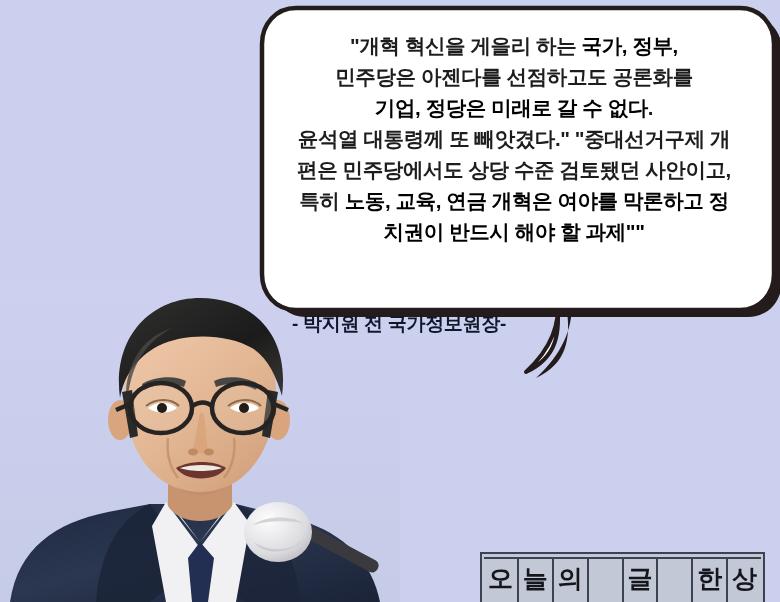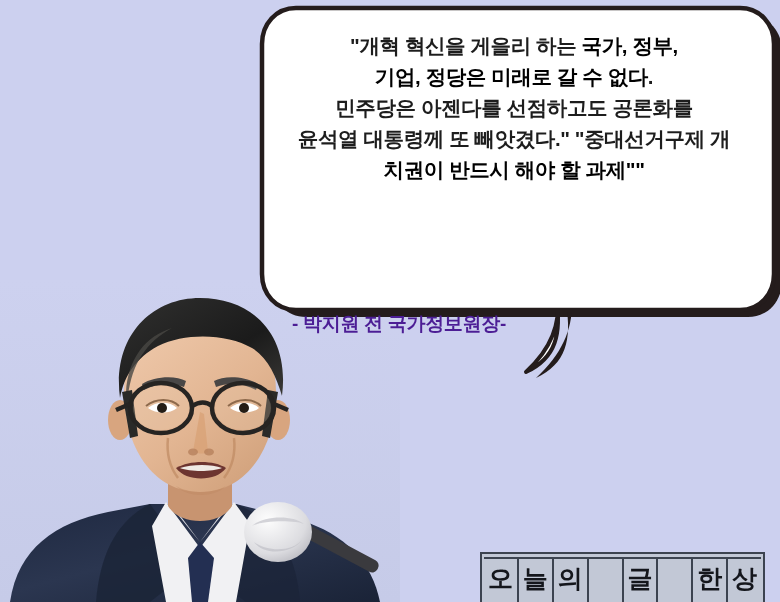--- a/index.html
+++ b/index.html
@@ -59,21 +59,21 @@
   .red { color: #000000; }
   .blk { color: #1d1d1d; }
 
   
   .attribution {
     position: absolute;
     left: 292px;
     top: 311px;
     font-size: 19px;
     font-weight: 700;
-    color: #4c1d95;
+    color: #0f172a;
     letter-spacing: -0.3px;
     white-space: nowrap;
   }
 
   
   .grid-box {
     position: absolute;
     left: 480px;
     top: 552px;
     width: 285px;
@@ -233,27 +233,33 @@
 
       <path d="M 520 300 L 580 300 L 580 306 L 520 306 Z" fill="#ffffff"></path>
     </svg>
   </div>
 
   <div class="bubble-text">
     <span class="ln">
       <span class="blk">"개혁 혁신을 게을리 하는 </span><span class="red">국가, 정부,</span>
     </span>
     <span class="ln">
+      <span class="blk">민주당은 아젠다를 선점하고도 공론화를</span>
+    </span>
+    <span class="ln">
       <span class="red">기업, 정당은 미래로 갈 수 없다</span><span class="blk">.</span>
     </span>
     <span class="ln">
-      <span class="blk">민주당은 아젠다를 선점하고도 공론화를</span>
-    </span>
-    <span class="ln">
       <span class="blk">윤석열 대통령께 또 빼앗겼다."  "중대선거구제 개</span>
+    </span>
+    <span class="ln">
+      <span class="blk">편은 민주당에서도 상당 수준 검토됐던 사안이고,</span>
+    </span>
+    <span class="ln">
+      <span class="blk">특히 </span><span class="red">노동, 교육, 연금 개혁은 여야를 막론하고 정</span>
     </span>
     <span class="ln">
       <span class="red">치권이 반드시 해야 할 과제""</span>
     </span>
   </div>
 
   <div class="attribution">- 박지원 전 국가정보원장-</div>
 
   <div class="grid-box">
     <div class="grid-inner">

